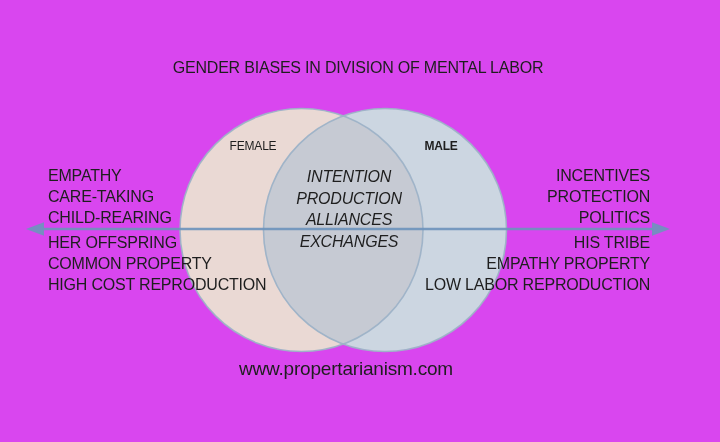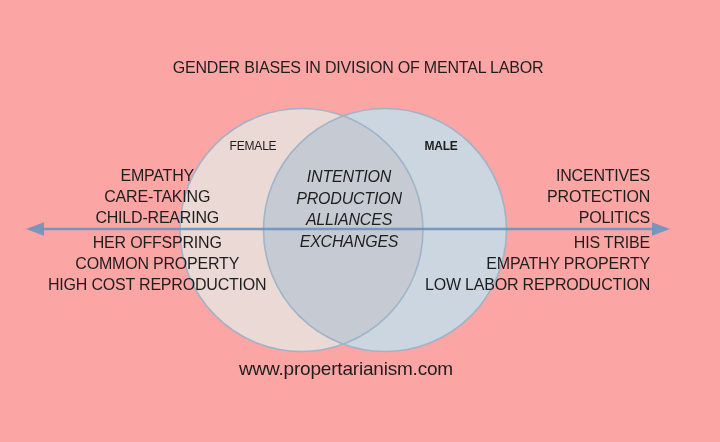--- a/index.html
+++ b/index.html
@@ -4,21 +4,21 @@
 <style>
   html, body {
     margin: 0;
     padding: 0;
     background: #ffffff;
   }
   .canvas {
     position: relative;
     width: 720px;
     height: 442px;
-    background: #fca5a5;
+    background: #d946ef;
     overflow: hidden;
     font-family: "Liberation Sans", sans-serif;
     color: var(--text, #1e1e1e);
   }
   svg.venn-svg {
     position: absolute;
     left: 0;
     top: 0;
   }
   .fill-female { fill: var(--female-fill); stroke: none; }
@@ -62,21 +62,21 @@
     font-style: italic;
   }
   .side-list {
     position: absolute;
     top: 165px;
     font-size: 16px;
     line-height: 21px;
     letter-spacing: -0.2px;
     white-space: nowrap;
   }
-  .left-list { left: 48px; text-align: center; }
+  .left-list { left: 48px; text-align: left; }
   .right-list { right: 70px; text-align: right; }
   .side-list .li.gap { margin-top: 4px; }
 
   .footer-url {
     position: absolute;
     left: 346px;
     top: 358px;
     transform: translateX(-50%);
     font-size: 19px;
     letter-spacing: -0.2px;

